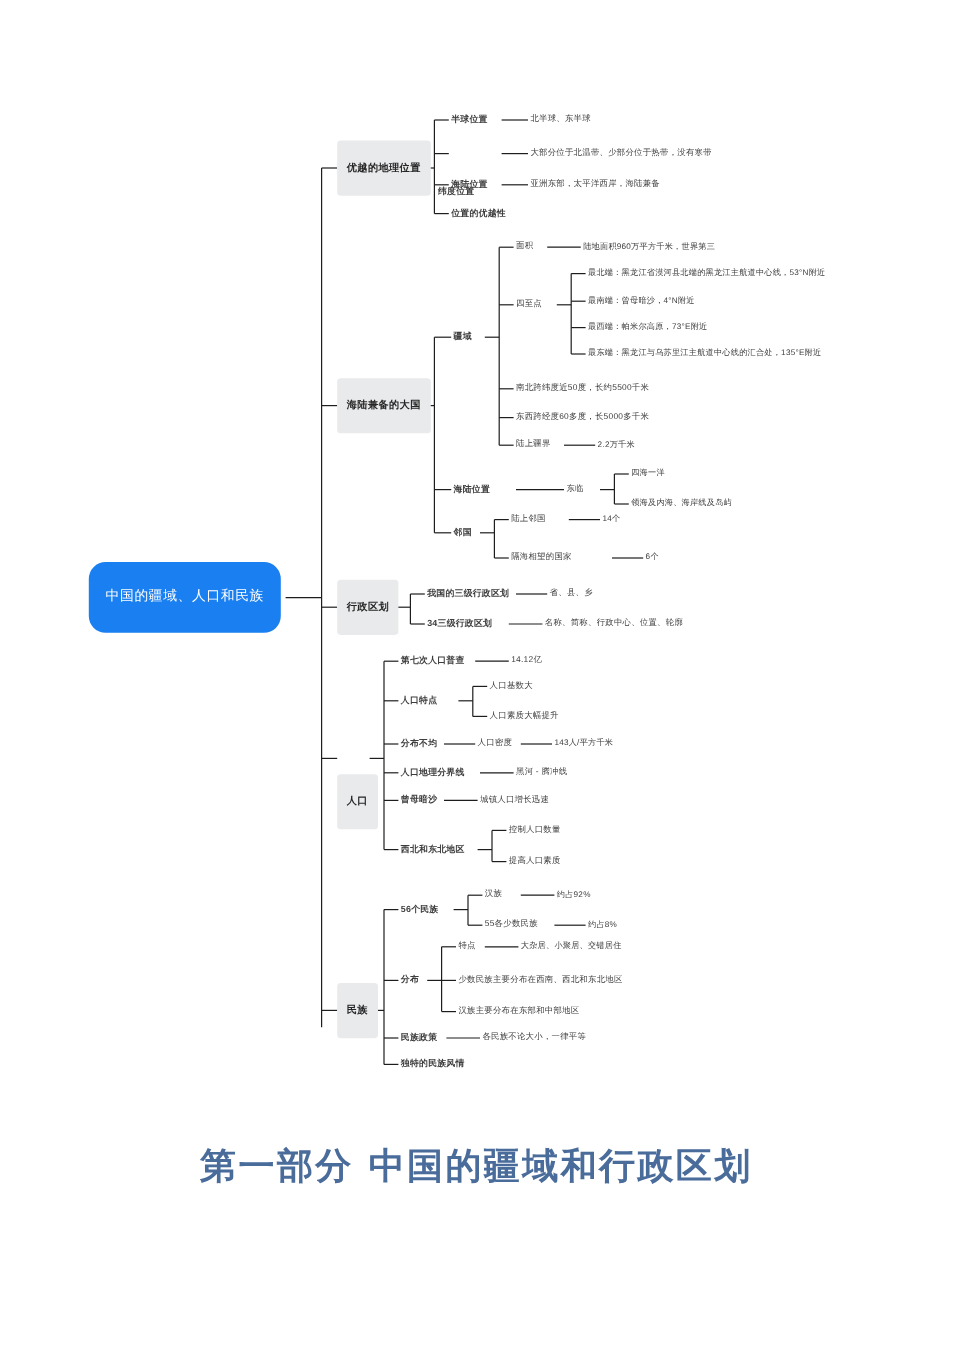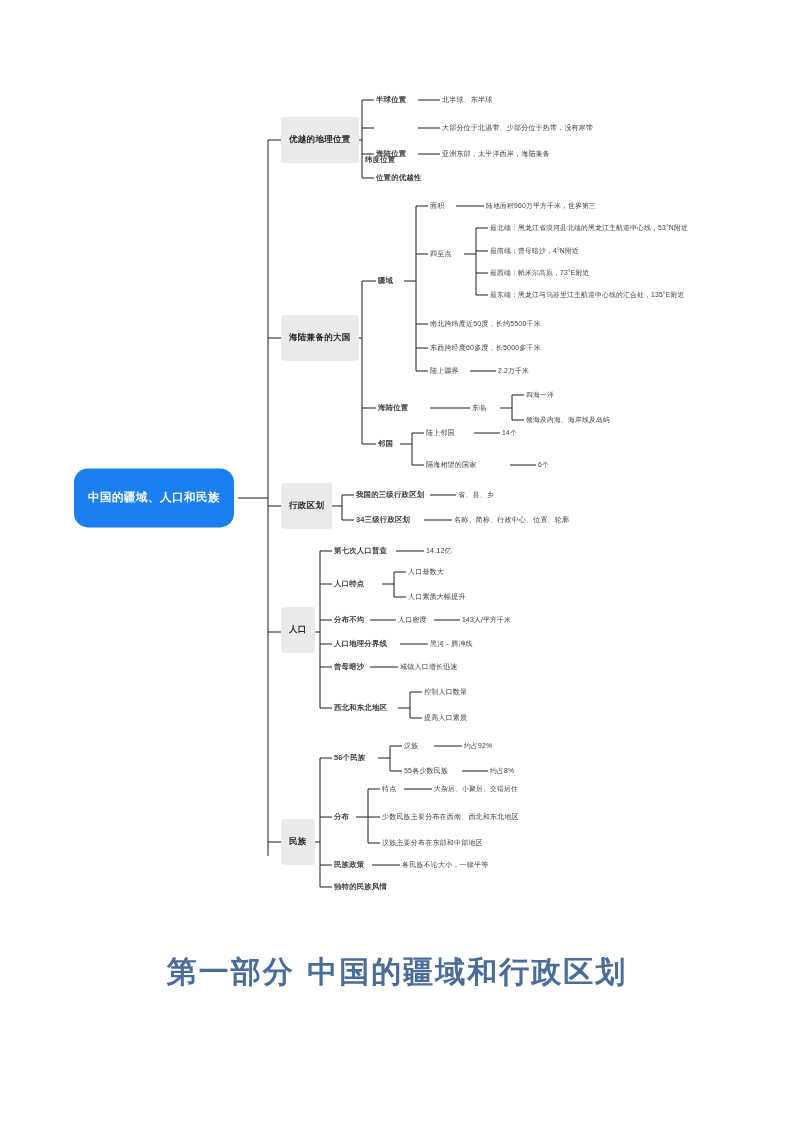--- a/index.html
+++ b/index.html
@@ -15,21 +15,21 @@
     position:absolute;
     white-space:nowrap;
     transform:translateY(-50%);
     line-height:1.15;
   }
   
   .root{
     background:#1a7ff0;
     color:#ffffff;
     font-size:11.5px;
-    font-weight:700;
+    font-weight:400;
     padding:23px 14px;
     border-radius:14px;
     letter-spacing:.5px;
   }
   
   .lvl1{
     background:#e9eaec;
     color:#262626;
     font-size:8.5px;
     font-weight:700;
@@ -217,21 +217,21 @@
   <div class="node lvl4" style="left:502px;top:433px;">14个</div>
   <div class="node lvl3" style="left:426px;top:465px;">隔海相望的国家</div>
   <div class="node lvl4" style="left:538px;top:465px;">6个</div>
 
   <div class="node lvl1" style="left:281px;top:506px;">行政区划</div>
   <div class="node lvl2" style="left:356px;top:495px;">我国的三级行政区划</div>
   <div class="node lvl3" style="left:458px;top:495px;">省、县、乡</div>
   <div class="node lvl2" style="left:356px;top:520px;">34三级行政区划</div>
   <div class="node lvl3" style="left:454px;top:520px;">名称、简称、行政中心、位置、轮廓</div>
 
-  <div class="node lvl1" style="left:281px;top:630px;text-align:center;">人口</div>
+  <div class="node lvl1" style="left:281px;top:668px;text-align:center;">人口</div>
   <div class="node lvl2" style="left:334px;top:551px;text-align:center;">第七次人口普查</div>
   <div class="node lvl3" style="left:426px;top:551px;">14.12亿</div>
   <div class="node lvl2" style="left:334px;top:584px;">人口特点</div>
   <div class="node lvl3" style="left:408px;top:572px;">人口基数大</div>
   <div class="node lvl3" style="left:408px;top:597px;">人口素质大幅提升</div>
   <div class="node lvl2" style="left:334px;top:620px;">分布不均</div>
   <div class="node lvl3" style="left:398px;top:620px;">人口密度</div>
   <div class="node lvl4" style="left:462px;top:620px;">143人/平方千米</div>
   <div class="node lvl2" style="left:334px;top:644px;">人口地理分界线</div>
   <div class="node lvl3" style="left:430px;top:644px;">黑河 - 腾冲线</div>

